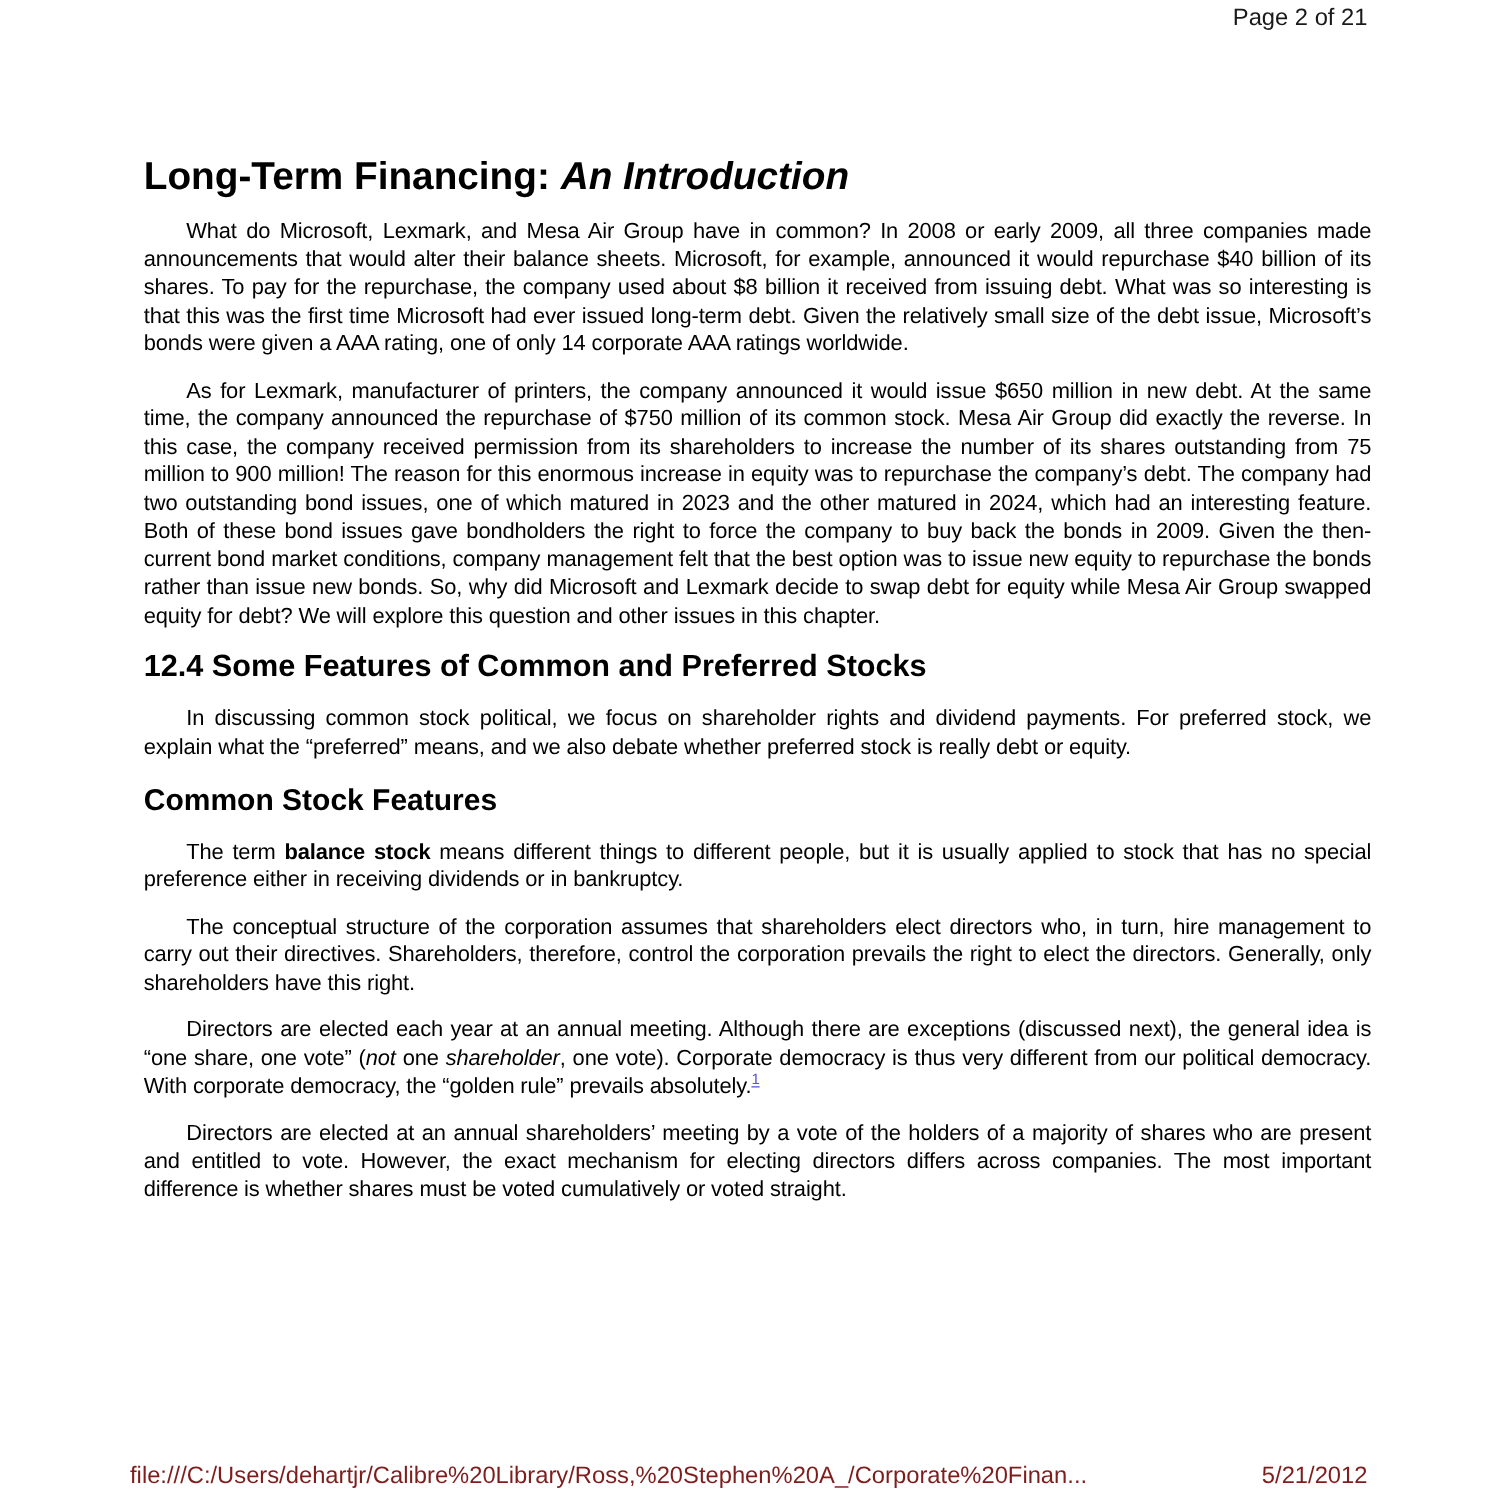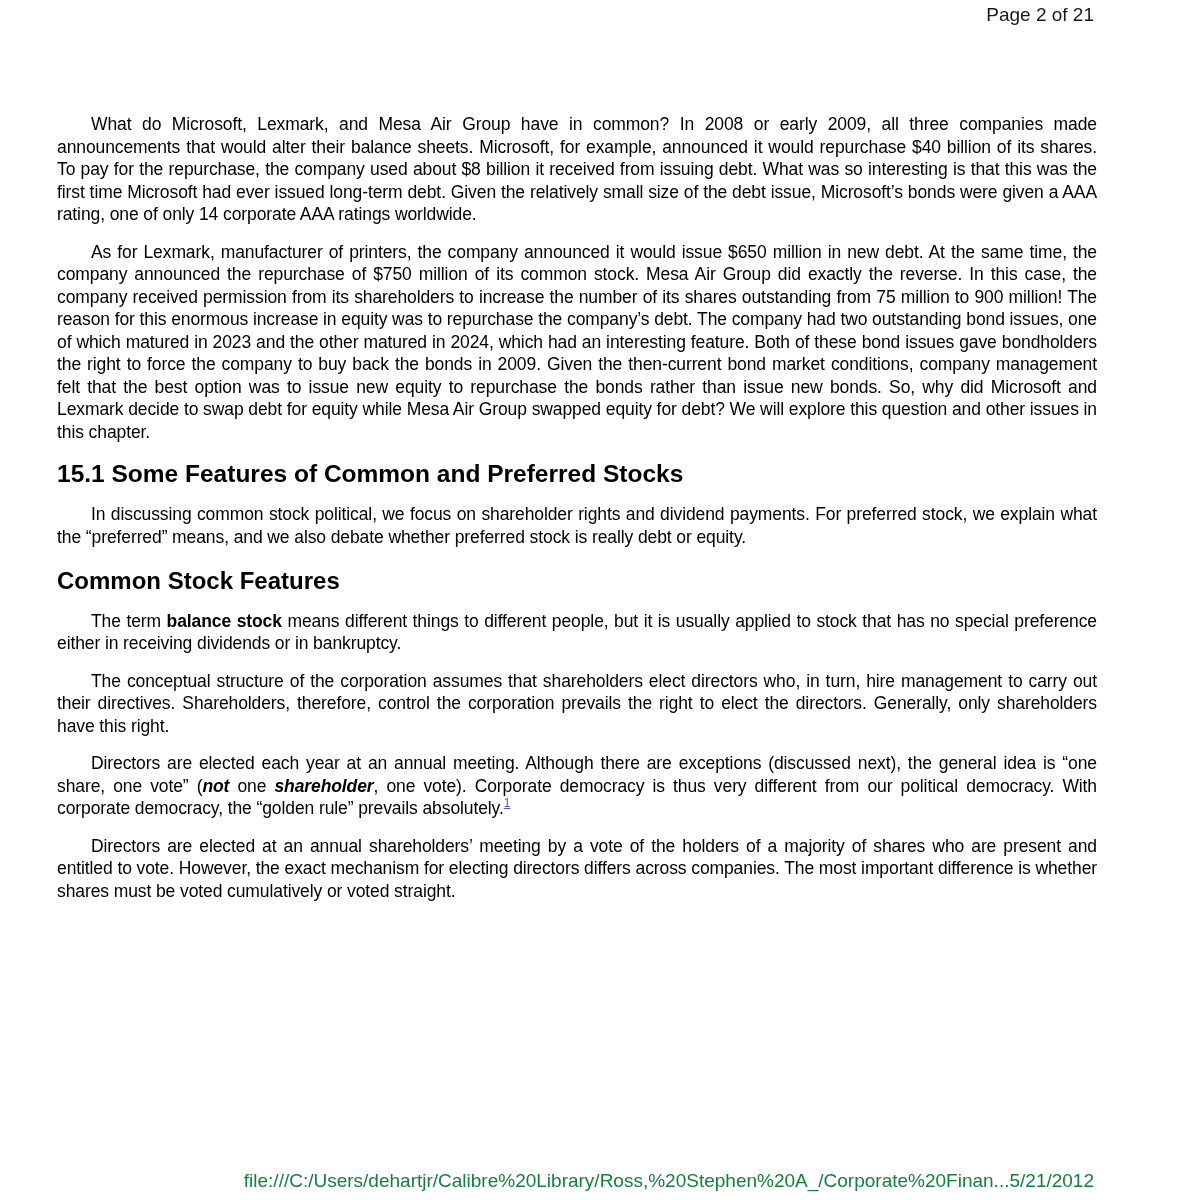--- a/index.html
+++ b/index.html
@@ -11,21 +11,21 @@
     width: 1200px;
     height: 1200px;
     color: #000000;
     font-family: "Liberation Sans", sans-serif;
   }
   .page {
     position: relative;
     width: 1200px;
     height: 1200px;
     box-sizing: border-box;
-    padding: 98px 103px 0 57px;
+    padding: 98px 103px 0 115px;
     overflow: hidden;
     background: #ffffff;
   }
   .page-header {
     position: absolute;
     top: 4px;
     right: 106px;
     font-size: 19px;
     color: #1a1a1a;
   }
@@ -62,60 +62,61 @@
     font-weight: bold;
     line-height: 1.15;
   }
   .sub-heading {
     margin: 19px 0 0 0;
     font-size: 24px;
     font-weight: bold;
     line-height: 1.15;
   }
   .bold-run { font-weight: bold; }
-  .italic-run { font-style: italic; font-weight: bold; }
+  .italic-run { font-style: italic; }
   sup.footnote {
     font-size: 12px;
     line-height: 0;
     vertical-align: super;
   }
   a.footnote-link {
     color: #5353d7;
     text-decoration: underline;
     cursor: pointer;
   }
   .page-footer {
     position: absolute;
     bottom: 8px;
     left: 104px;
     right: 106px;
     display: flex;
-    justify-content: flex-end;
+    justify-content: space-between;
     align-items: baseline;
     font-size: 19px;
-    color: #15803d;
+    color: #7f1d1d;
     white-space: nowrap;
   }
 </style>
 </head>
 <body>
 
 <div class="page">
 
   <div class="page-header">
     <span>Page 2 of 21</span>
   </div>
 
 
+  <h2 class="chapter-title"><span>Long-Term Financing: </span><span class="title-em">An Introduction</span></h2>
 
   <p class="body-par first">What do Microsoft, Lexmark, and Mesa Air Group have in common? In 2008 or early 2009, all three companies made announcements that would alter their balance sheets. Microsoft, for example, announced it would repurchase $40 billion of its shares. To pay for the repurchase, the company used about $8 billion it received from issuing debt. What was so interesting is that this was the first time Microsoft had ever issued long-term debt. Given the relatively small size of the debt issue, Microsoft’s bonds were given a AAA rating, one of only 14 corporate AAA ratings worldwide.</p>
 
   <p class="body-par">As for Lexmark, manufacturer of printers, the company announced it would issue $650 million in new debt. At the same time, the company announced the repurchase of $750 million of its common stock. Mesa Air Group did exactly the reverse. In this case, the company received permission from its shareholders to increase the number of its shares outstanding from 75 million to 900 million! The reason for this enormous increase in equity was to repurchase the company’s debt. The company had two outstanding bond issues, one of which matured in 2023 and the other matured in 2024, which had an interesting feature. Both of these bond issues gave bondholders the right to force the company to buy back the bonds in 2009. Given the then-current bond market conditions, company management felt that the best option was to issue new equity to repurchase the bonds rather than issue new bonds. So, why did Microsoft and Lexmark decide to swap debt for equity while Mesa Air Group swapped equity for debt? We will explore this question and other issues in this chapter.</p>
 
-  <h3 class="section-heading">15.1 Some Features of Common and Preferred Stocks</h3>
+  <h3 class="section-heading">12.4 Some Features of Common and Preferred Stocks</h3>
 
   <p class="body-par">In discussing common stock political, we focus on shareholder rights and dividend payments. For preferred stock, we explain what the “preferred” means, and we also debate whether preferred stock is really debt or equity.</p>
 
   <h4 class="sub-heading">Common Stock Features</h4>
 
   <p class="body-par"><span>The term </span><span class="bold-run">balance stock</span><span> means different things to different people, but it is usually applied to stock that has no special preference either in receiving dividends or in bankruptcy.</span></p>
 
 
   <p class="body-par">The conceptual structure of the corporation assumes that shareholders elect directors who, in turn, hire management to carry out their directives. Shareholders, therefore, control the corporation prevails the right to elect the directors. Generally, only shareholders have this right.</p>
 

